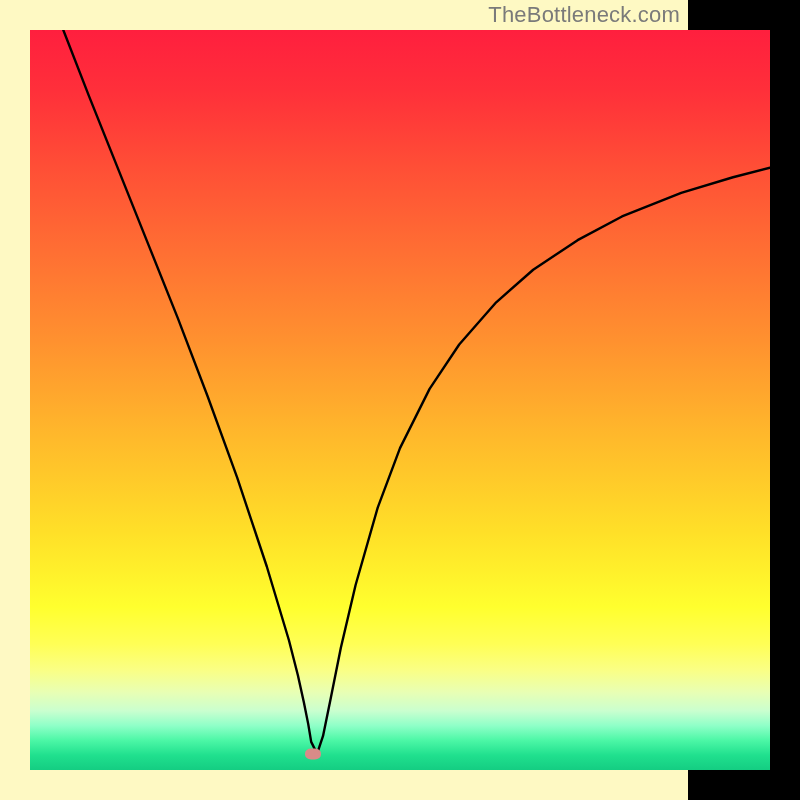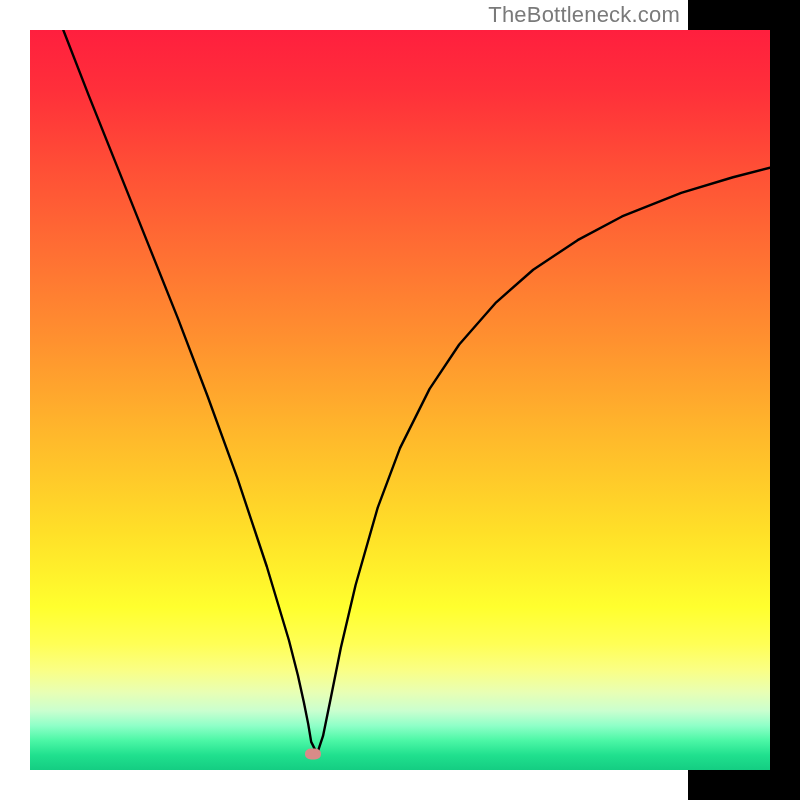--- a/index.html
+++ b/index.html
@@ -8,21 +8,21 @@
     width: 800px;
     height: 800px;
     background: #000;
     overflow: hidden;
     font-family: Arial, Helvetica, sans-serif;
   }
   .frame {
     position: relative;
     width: 688px;
     height: 800px;
-    background: #ffffff;
+    background: #fef9c3;
   }
   .watermark {
     position: absolute;
     top: 2px;
     right: 8px;
     color: #7a7a7a;
     font-size: 22px;
     font-weight: 400;
     letter-spacing: 0.2px;
     z-index: 5;

